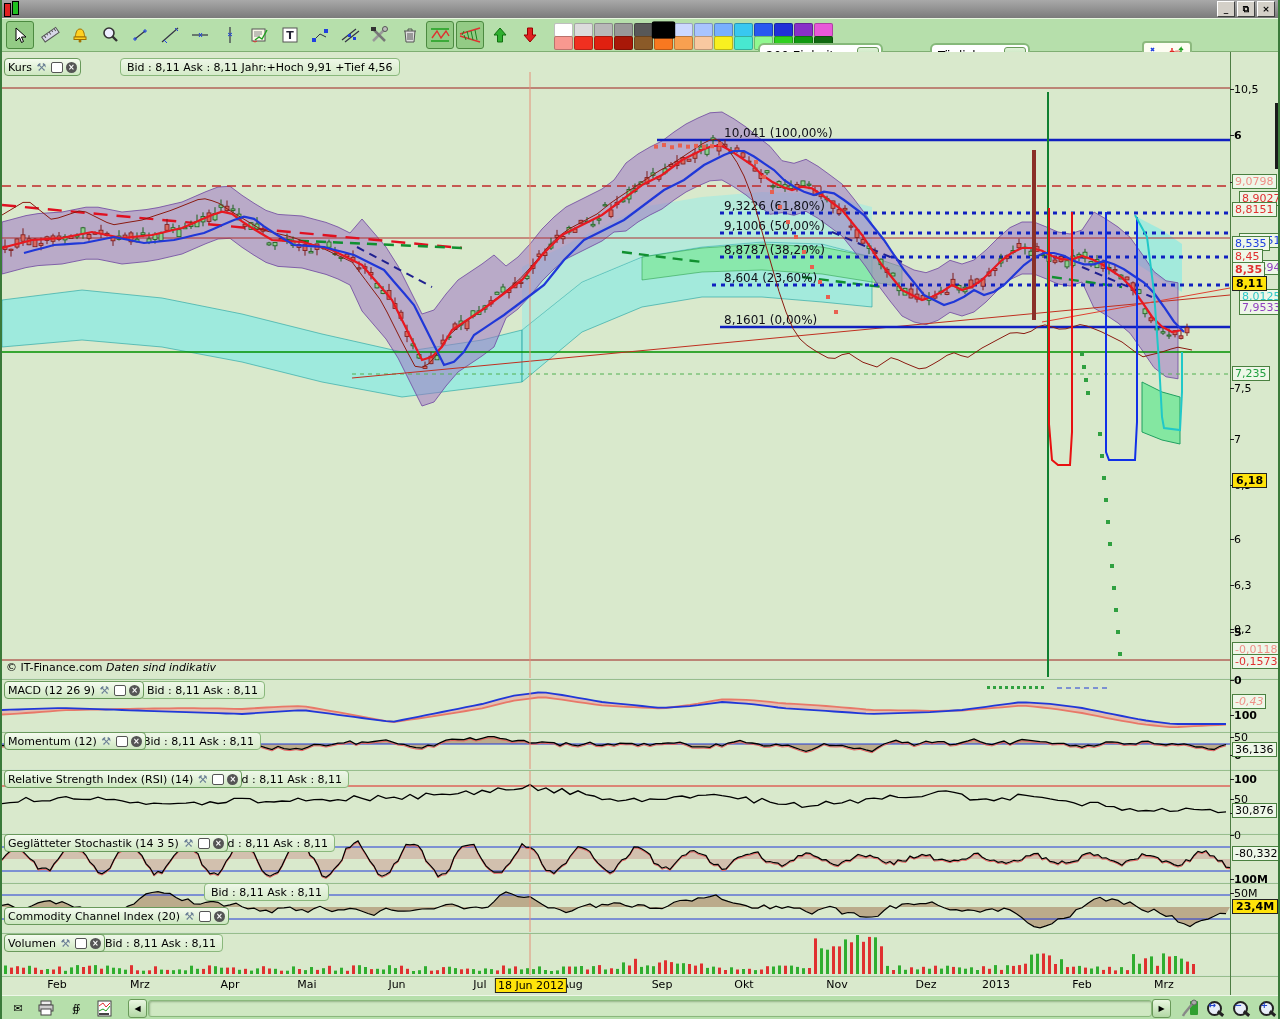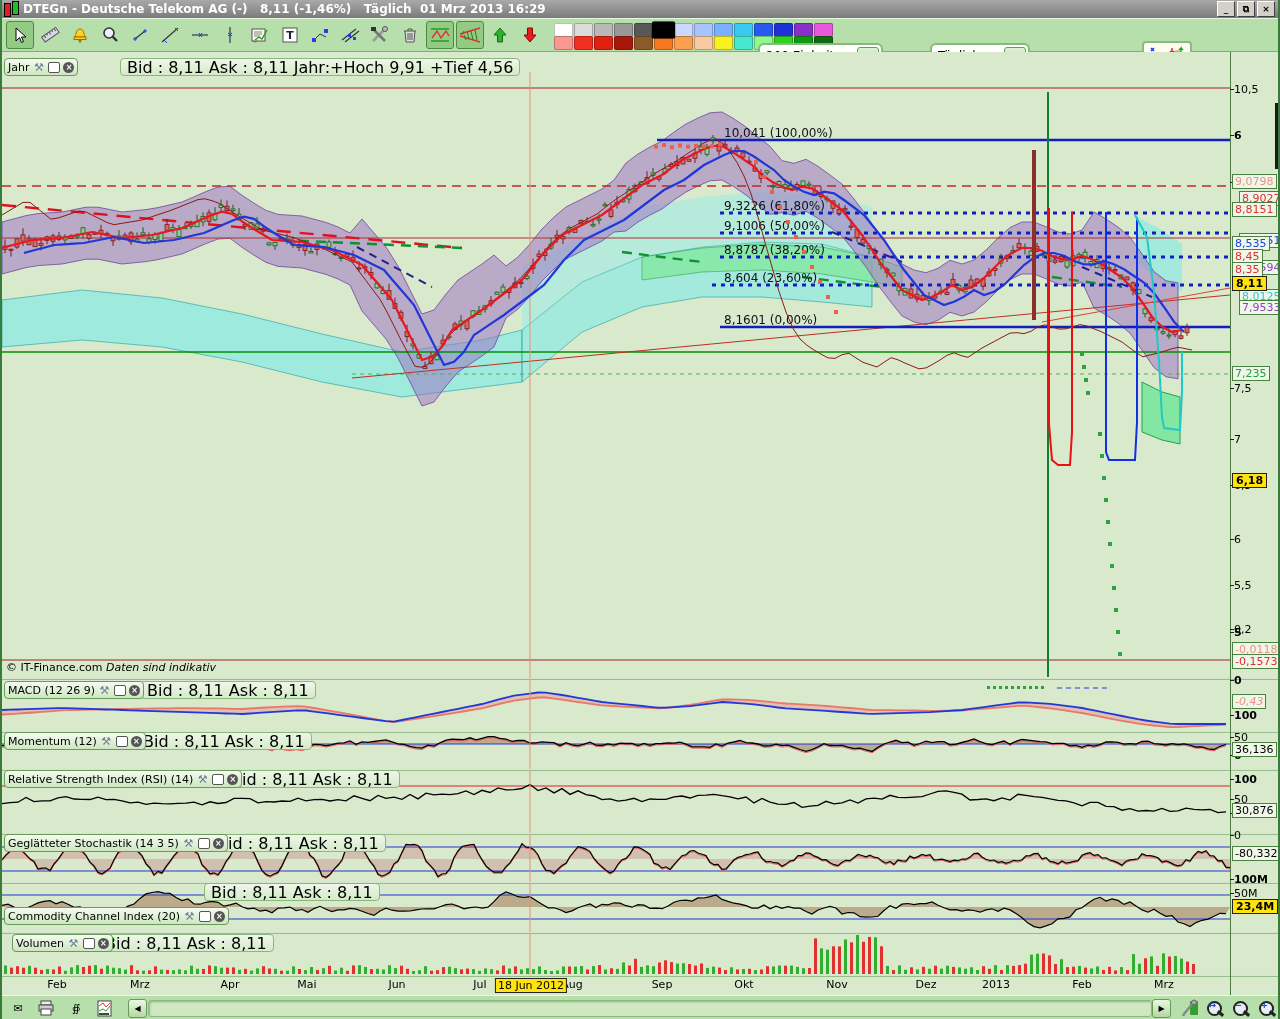--- a/index.html
+++ b/index.html
@@ -34,21 +34,21 @@
   #dd-period{left:928px;width:90px}
   #chart-windows-btn{position:absolute;left:1140px;top:22px;width:46px;height:28px;background:#fdfdf2;
       border:2px solid #8cb97e;border-radius:4px;display:flex;align-items:center;justify-content:center}
   
   #region{position:absolute;left:0;top:52px;width:1280px;height:943px;background:#d9e9cc}
   #region svg{position:absolute;left:0}
   .sep{position:absolute;left:0;width:1280px;height:2px;background:linear-gradient(180deg,#f2faee,#79a96c)}
   .phead{position:absolute;display:flex;align-items:center;gap:3px;height:16px;padding:0 3px;
      background:linear-gradient(180deg,#f5fbf0,#cde7c0);border:1px solid #69995b;border-radius:4px;z-index:30;font-size:11px}
   .pinfo{position:absolute;display:flex;align-items:center;height:16px;padding:0 6px;
-     background:linear-gradient(180deg,#eef7e8,#d5ebc9);border:1px solid #8ab87c;border-radius:4px;z-index:29;font-size:16px;white-space:pre}
+     background:linear-gradient(180deg,#eef7e8,#d5ebc9);border:1px solid #8ab87c;border-radius:4px;z-index:29;font-size:11px;white-space:pre}
   .hicon{width:13px;height:12px;display:inline-flex;align-items:center;justify-content:center;font-size:10px}
   .hicon.win{border:1px solid #555;background:#fff;width:10px;height:9px;border-radius:2px}
   .hicon.close{background:#555;color:#fff;border-radius:50%;width:11px;height:11px;font-size:8px;font-weight:bold}
   .hicon.wrench{color:#6b7f95;font-size:11px}
   #copyright{position:absolute;left:4px;top:609px;z-index:5;white-space:pre}
   #copyright i{font-style:italic}
   
   #gutter{position:absolute;left:1228px;top:0;width:52px;height:943px;border-left:1px solid #4d7d43;z-index:20}
   .tick{position:absolute;left:3px;white-space:nowrap}
   .tick:before{content:"";position:absolute;left:-4px;top:6px;width:4px;height:1px;background:#222}
@@ -71,21 +71,20 @@
      border:1px solid #6a9a5a;border-radius:3px;display:flex;align-items:center;justify-content:center;font-size:8px}
   .mag{position:relative;width:11px;height:11px;border:2px solid #222;border-radius:50%;background:#e8eef8}
   .mag:after{content:"";position:absolute;left:8px;top:9px;width:7px;height:3px;background:#222;transform:rotate(40deg)}
   .mag b{position:absolute;left:0px;top:-3px;font-size:9px;color:#2244cc}
 </style>
 </head>
 <body>
 
 <div id="titlebar">
   <span class="candle-ico"><i class="r"></i><i class="g"></i></span>
-  <span>DTEGn - Deutsche Telekom AG (-)   8,11 (-1,46%)   Täglich  01 Mrz 2013 16:29</span>
   <span id="winbtns">
     <span class="wbtn">_</span>
     <span class="wbtn">⧉</span>
     <span class="wbtn">×</span>
   </span>
 </div>
 
 <div id="toolbar">
   <span id="tools-holder" style="display: flex; gap: 2px;">
       <span class="tbtn sel">
@@ -1020,30 +1019,30 @@
 
   <div id="gutter">
     <div class="vthumb"></div>
   <div class="tick" style="top: 31px;">10,5</div>
       <div class="tick b" style="top: 77px;">6</div>
       <div class="tick" style="top: 124px;">9,5</div>
       <div class="tick" style="top: 330px;">7,5</div>
       <div class="tick" style="top: 381px;">7</div>
       <div class="tick" style="top: 427px;">6,5</div>
       <div class="tick" style="top: 481px;">6</div>
-      <div class="tick" style="top: 527px;">5,5</div>
+      <div class="tick" style="top: 527px;">6,3</div>
       <div class="tick b" style="top: 574px;">5</div>
       <div class="boxlab" style="top: 122px; color: rgb(239, 144, 136);">9,0798</div>
       <div class="boxlab back" style="top: 139px; color: rgb(224, 48, 48);">8,9027</div>
       <div class="boxlab" style="top: 150px; color: rgb(224, 48, 48);">8,8151</div>
       <div class="boxlab back" style="top: 181px; color: rgb(32, 64, 224);">8,5451</div>
       <div class="boxlab" style="top: 184px; color: rgb(32, 64, 224);">8,535</div>
       <div class="boxlab" style="top: 197px; color: rgb(224, 48, 48);">8,45</div>
       <div class="boxlab back" style="top: 208px; color: rgb(144, 64, 192);">8,3594</div>
-      <div class="boxlab" style="top: 210px; color: rgb(224, 48, 48);">8,35</div>
+      <div class="boxlab" style="top: 210px; color: rgb(224, 48, 48); font-weight: bold;">8,35</div>
       <div class="hilab" style="top: 224px;">8,11</div>
       <div class="boxlab back" style="top: 237px; color: rgb(48, 200, 200);">8,0125</div>
       <div class="boxlab back" style="top: 248px; color: rgb(144, 64, 192);">7,9533</div>
       <div class="boxlab" style="top: 314px; color: rgb(32, 160, 64);">7,235</div>
       <div class="hilab" style="top: 421px;">6,18</div>
       <div class="tick" style="top: 571px;">0,2</div>
       <div class="boxlab" style="top: 590px; color: rgb(239, 144, 136);">-0,0118</div>
       <div class="boxlab back" style="top: 602px; color: rgb(32, 64, 224);">-0,1579</div>
       <div class="boxlab" style="top: 602px; color: rgb(224, 48, 48);">-0,1573</div>
       <div class="tick b" style="top: 622px;">0</div>
@@ -1074,21 +1073,21 @@
       <div class="xl" style="left: 660px;">Sep</div>
       <div class="xl" style="left: 742px;">Okt</div>
       <div class="xl" style="left: 835px;">Nov</div>
       <div class="xl" style="left: 924px;">Dez</div>
       <div class="xl b" style="left: 994px;">2013</div>
       <div class="xl" style="left: 1080px;">Feb</div>
       <div class="xl" style="left: 1162px;">Mrz</div>
     </div>
   <div id="headers">
       <div class="phead" style="left: 2px; top: 6px;">
-        <span>Jahr</span>
+        <span>Kurs</span>
         <span class="hicon wrench">⚒</span>
         <span class="hicon win"></span>
         <span class="hicon close">×</span>
       </div>
       <div class="pinfo" style="left: 118px; top: 6px;">Bid : 8,11 Ask : 8,11 Jahr:+Hoch 9,91 +Tief 4,56</div>
       <div class="phead" style="left: 2px; top: 629px;">
         <span>MACD (12 26 9)</span>
         <span class="hicon wrench">⚒</span>
         <span class="hicon win"></span>
         <span class="hicon close">×</span>
@@ -1115,21 +1114,21 @@
         <span class="hicon close">×</span>
       </div>
       <div class="pinfo" style="left: 208px; top: 782px;">Bid : 8,11 Ask : 8,11</div>
       <div class="phead" style="left: 2px; top: 855px;">
         <span>Commodity Channel Index (20)</span>
         <span class="hicon wrench">⚒</span>
         <span class="hicon win"></span>
         <span class="hicon close">×</span>
       </div>
       <div class="pinfo" style="left: 202px; top: 831px;">Bid : 8,11 Ask : 8,11</div>
-      <div class="phead" style="left: 10px; top: 882px; justify-content: flex-end;">
+      <div class="phead" style="left: 2px; top: 882px; justify-content: flex-end;">
         <span>Volumen</span>
         <span class="hicon wrench">⚒</span>
         <span class="hicon win"></span>
         <span class="hicon close">×</span>
       </div>
       <div class="pinfo" style="left: 96px; top: 882px;">Bid : 8,11 Ask : 8,11</div>
     </div>
   <div id="seps">
       <div class="sep" style="top: 626px;"></div>
       <div class="sep" style="top: 679px;"></div>

